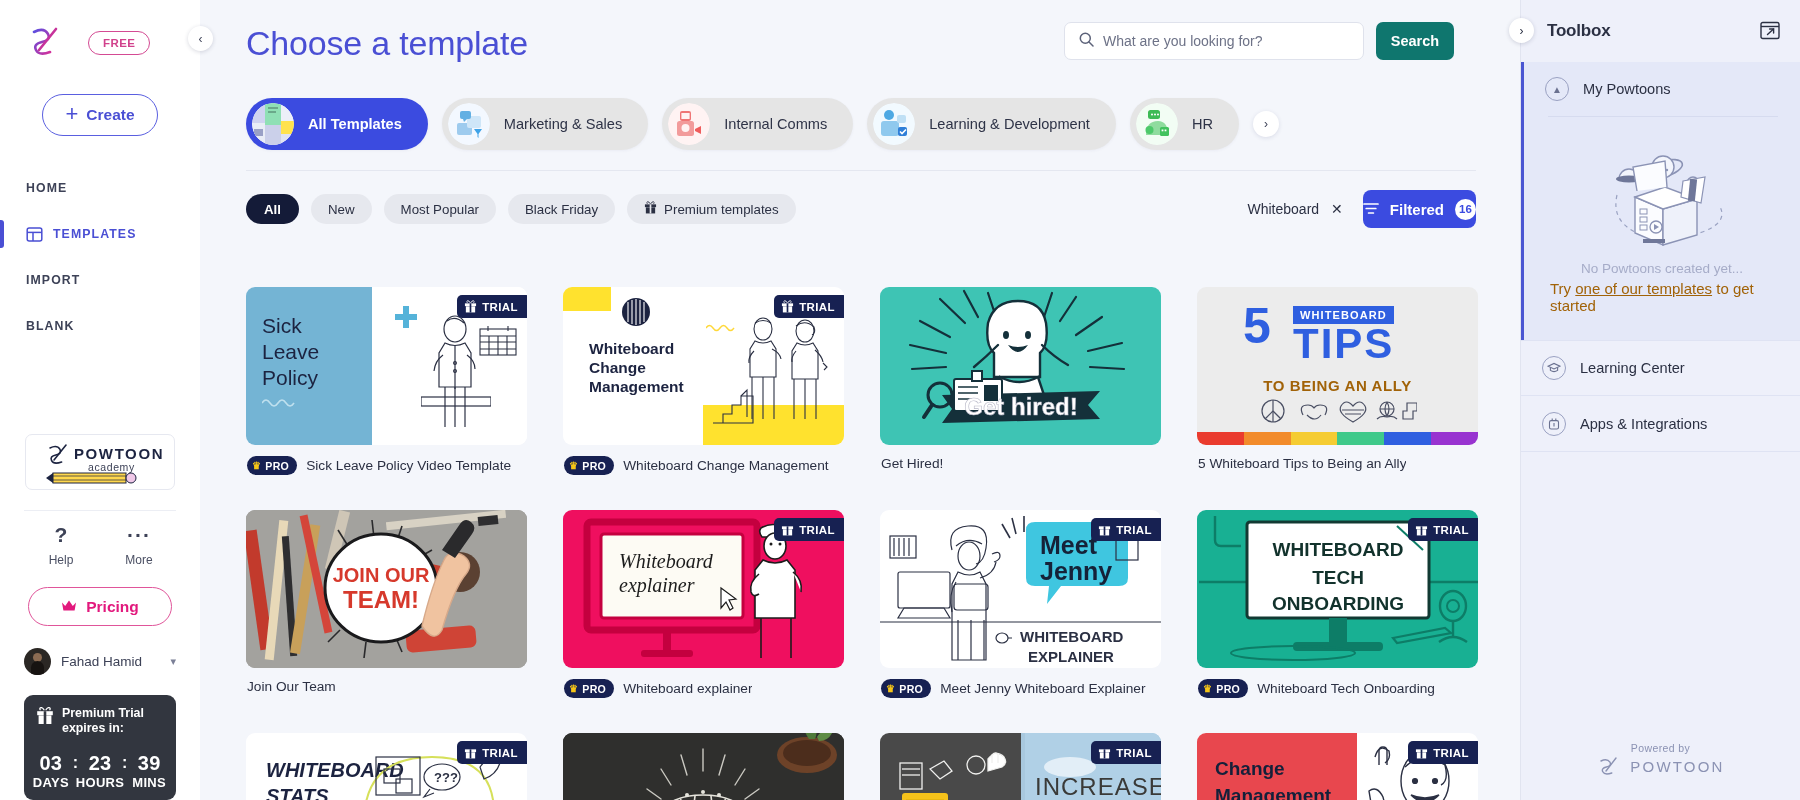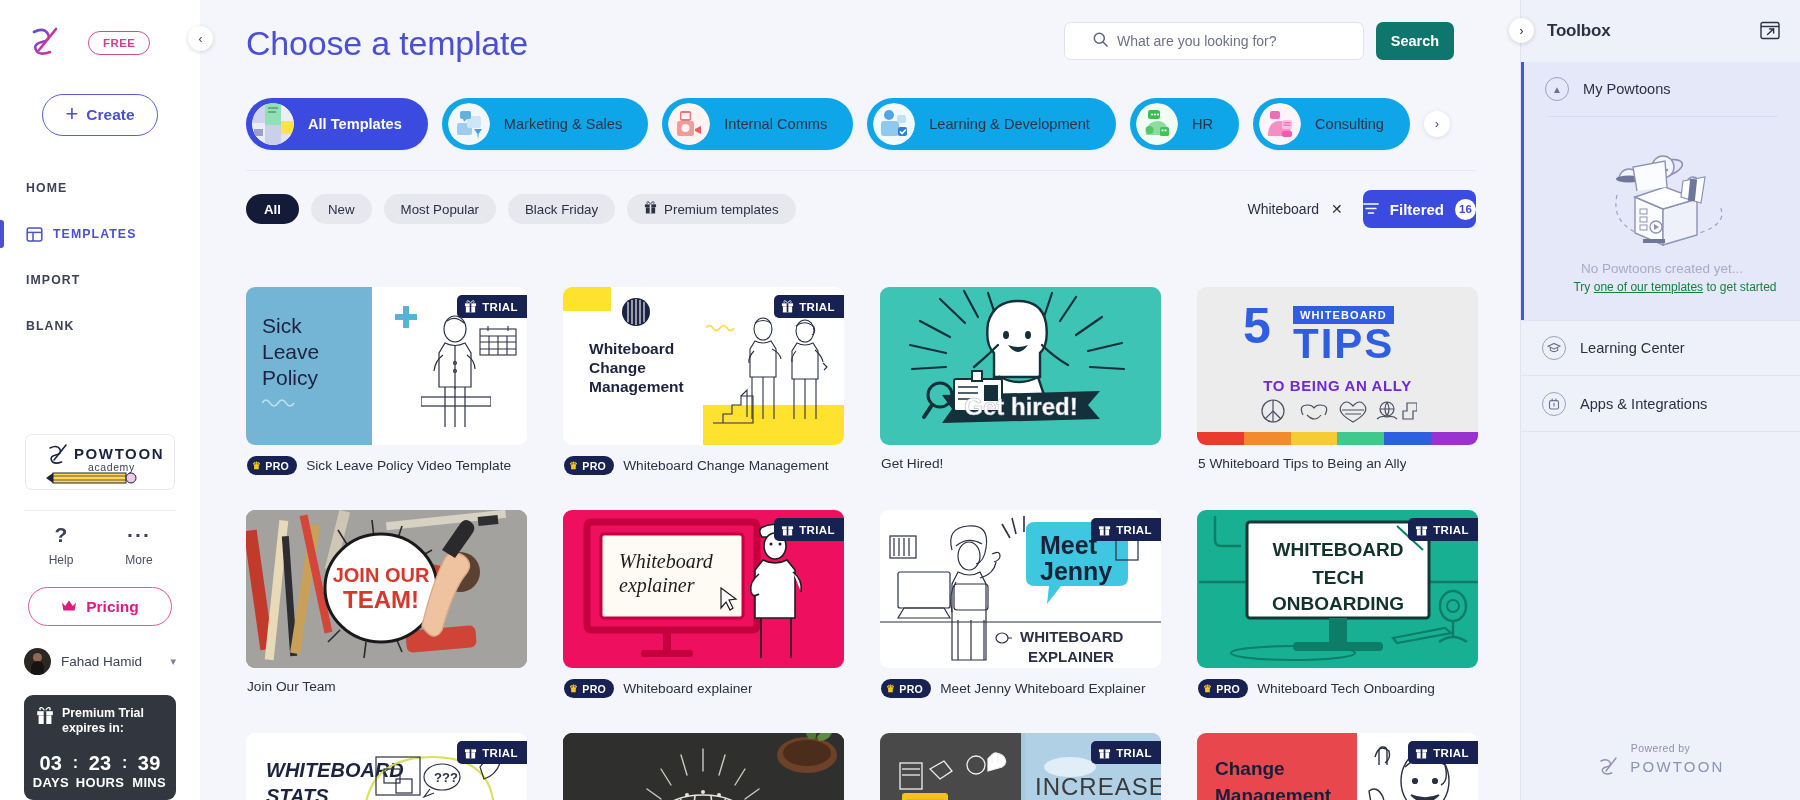--- a/index.html
+++ b/index.html
@@ -89,40 +89,40 @@
 
   
   .main { flex: 1 1 auto; height: 800px; background: #f4f6fb; overflow: hidden; position: relative; }
   .page-title {
     font-size: 34px; color: #4a4fd4; font-weight: 400;
     position: absolute; left: 46px; top: 24px; letter-spacing: -.2px;
   }
   .search-wrap { position: absolute; right: 66px; top: 22px; display: flex; gap: 12px; align-items: center; }
   .search-box {
     width: 300px; height: 38px; background: #fff; border: 1px solid #dfe2ec;
-    border-radius: 7px; display: flex; align-items: center; gap: 9px; padding: 0 28px;
+    border-radius: 7px; display: flex; align-items: center; gap: 9px; padding: 0 14px;
   }
   .search-box input {
     border: none; outline: none; font-size: 14px; color: #3d4257;
     font-family: "Liberation Sans", sans-serif; width: 100%; background: transparent;
   }
   .search-box input::placeholder { color: #6d7287; }
   .search-btn {
     width: 78px; height: 38px; background: #0f766e; color: #fff; border: none;
     border-radius: 7px; font-size: 14.5px; font-weight: 700; cursor: pointer;
     font-family: "Liberation Sans", sans-serif;
   }
 
   
   .cat-row {
     position: absolute; left: 46px; top: 98px; display: flex; gap: 14px; align-items: center;
     width: 1250px;
   }
   .cat-pill {
-    height: 52px; background: #0ea5e9; border-radius: 28px; display: flex; align-items: center;
+    height: 52px; background: #e5e5e5; border-radius: 28px; display: flex; align-items: center;
     padding: 0 26px 0 6px; gap: 14px; cursor: pointer; white-space: nowrap;
     box-shadow: 0 1px 3px rgba(60,66,110,.05);
   }
   .cat-pill.active { background: #3b4be0; }
   .cat-pill.active .cat-label { color: #fff; font-weight: 700; }
   .cat-ico { width: 42px; height: 42px; border-radius: 50%; flex: 0 0 42px; overflow:hidden; position:relative;}
   .cat-label { font-size: 14.6px; color: #2e3347; }
   .cat-next {
     width: 26px; height: 26px; border-radius: 50%; background: #fff; flex: 0 0 26px;
     display: flex; align-items: center; justify-content: center; cursor: pointer;
@@ -197,21 +197,21 @@
   .tb-sec-head { display: flex; align-items: center; gap: 14px; height: 54px; padding-left: 21px; cursor: pointer;}
   .circ-ico {
     width: 24px; height: 24px; border-radius: 50%; border: 1.2px solid #9aa1c2;
     display: flex; align-items: center; justify-content: center; font-size: 10px; color: #6a7190; flex:0 0 24px;
   }
   .tb-sec-label { font-size: 14.6px; color: #2b3043; }
   .tb-inner-divider { height: 1px; background: #d6dbef; margin: 0 22px 0 24px;}
   .empty-wrap { display: flex; flex-direction: column; align-items: center; padding-top: 18px; }
   .empty-art { width: 170px; height: 118px; }
   .empty-t1 { font-size: 13.5px; color: #a6acc8; margin-top: 8px; }
-  .empty-t2 { font-size: 12px; color: #15803d; margin-top: 4px; margin-left: 26px; }
+  .empty-t2 { font-size: 15px; color: #a16207; margin-top: 4px; margin-left: 26px; }
   .empty-t2 u { text-decoration: underline; }
   .tb-row {
     display: flex; align-items: center; gap: 14px; height: 56px; padding-left: 21px;
     cursor: pointer; border-bottom: 1px solid #dfe3f3;
   }
   .tb-row-label { font-size: 14.6px; color: #2b3043; }
   .powered {
     position: absolute; bottom: 24px; left: 0; width: 100%;
     display: flex; flex-direction: column; align-items: center; gap: 2px;
   }
@@ -440,34 +440,20 @@
               <circle cx="22" cy="11.5" r="1" fill="#fff"></circle>
             <circle cx="13.5" cy="27" r="4" fill="#4cc96a"></circle>
             <rect x="24" y="24" width="9" height="9" rx="1.5" fill="#42c25e"></rect>
             <rect x="25.6" y="26.5" width="1.8" height="1.8" fill="#fff"></rect>
             <rect x="28.6" y="26.5" width="1.8" height="1.8" fill="#fff"></rect>
           </svg>
         </span>
         <span class="cat-label">HR</span>
       </div>
 
-      <div class="cat-pill">
-        <span class="cat-ico">
-          <svg viewBox="0 0 42 42" width="42" height="42">
-            <circle cx="21" cy="21" r="21" fill="#fff4fa"></circle>
-            <path d="M9 33 q0 -15 12 -15 q11 0 11 15 z" fill="#f48fc4"></path>
-            <rect x="11" y="8" width="10" height="8" rx="2" fill="#f06cb4"></rect>
-            <rect x="23" y="17" width="10" height="9" rx="1.5" fill="#f9c2e0"></rect>
-            <rect x="24.5" y="19" width="7" height="1.3" fill="#f06cb4"></rect>
-            <rect x="24.5" y="21.5" width="7" height="1.3" fill="#f06cb4"></rect>
-            <rect x="23" y="28" width="10" height="6" rx="2" fill="#ee5cae"></rect>
-          </svg>
-        </span>
-        <span class="cat-label">Consulting</span>
-      </div>
 
       <div class="cat-next">›</div>
     </div>
 
     <div class="cat-divider"></div>
 
     <div class="filter-row">
       <div class="chip dark">All</div>
       <div class="chip">New</div>
       <div class="chip">Most Popular</div>
@@ -673,21 +659,21 @@
         <div class="card-meta">
           <span class="card-title">Get Hired!</span>
         </div>
       </div>
 
       <div class="card">
         <div class="thumb" style="background:#ececec;">
           <div style="position:absolute;left:46px;top:16px;font-size:50px;font-weight:700;color:#2f5fe0;line-height:46px;">5</div>
           <div style="position:absolute;left:96px;top:19px;background:#2f5fe0;color:#fff;font-size:11px;font-weight:700;letter-spacing:1.1px;padding:3px 7px;">WHITEBOARD</div>
           <div style="position:absolute;left:96px;top:36px;font-size:42px;font-weight:700;color:#2f5fe0;letter-spacing:2px;line-height:42px;">TIPS</div>
-          <div style="position:absolute;left:0;top:90px;width:100%;text-align:center;font-size:15px;font-weight:700;color:#6d28d9;letter-spacing:.6px;">TO BEING AN ALLY</div>
+          <div style="position:absolute;left:0;top:90px;width:100%;text-align:center;font-size:15px;font-weight:700;color:#a16207;letter-spacing:.6px;">TO BEING AN ALLY</div>
           <svg style="position:absolute;left:62px;top:110px;" width="158" height="28" viewBox="0 0 158 28" fill="none" stroke="#4a4f63" stroke-width="1.2">
             <g>
                 <circle cx="14" cy="14" r="11"></circle>
                 <line x1="14" y1="3" x2="14" y2="25"></line>
                 <line x1="14" y1="14" x2="6" y2="22"></line>
                 <line x1="14" y1="14" x2="22" y2="22"></line>
               </g>
             <g>
                 <path d="M44 18 q-5 -10 5 -10 q4 0 6 3 q2 -3 6 -3 q10 0 5 10"></path>
                 <path d="M48 18 q8 8 14 0"></path>

